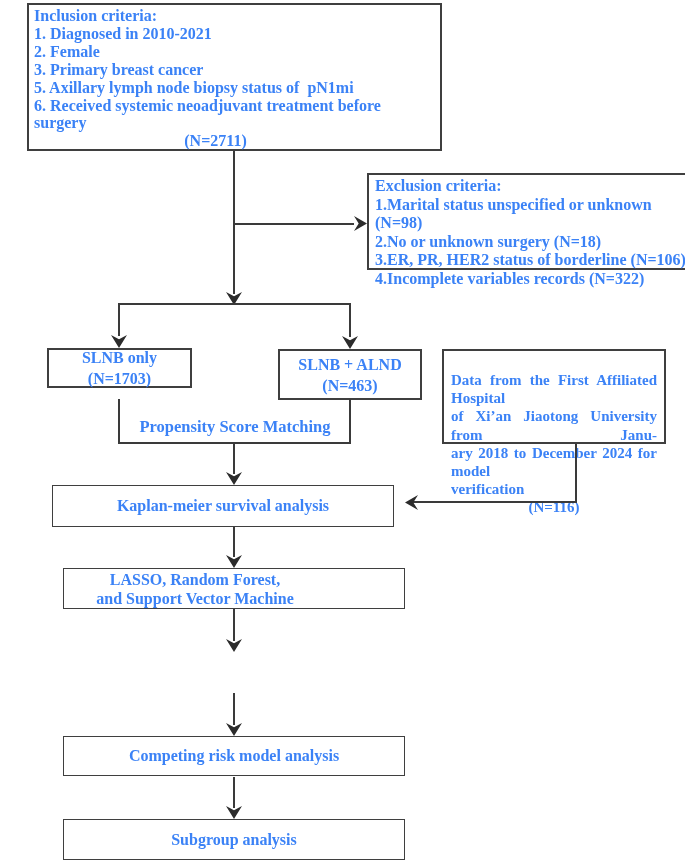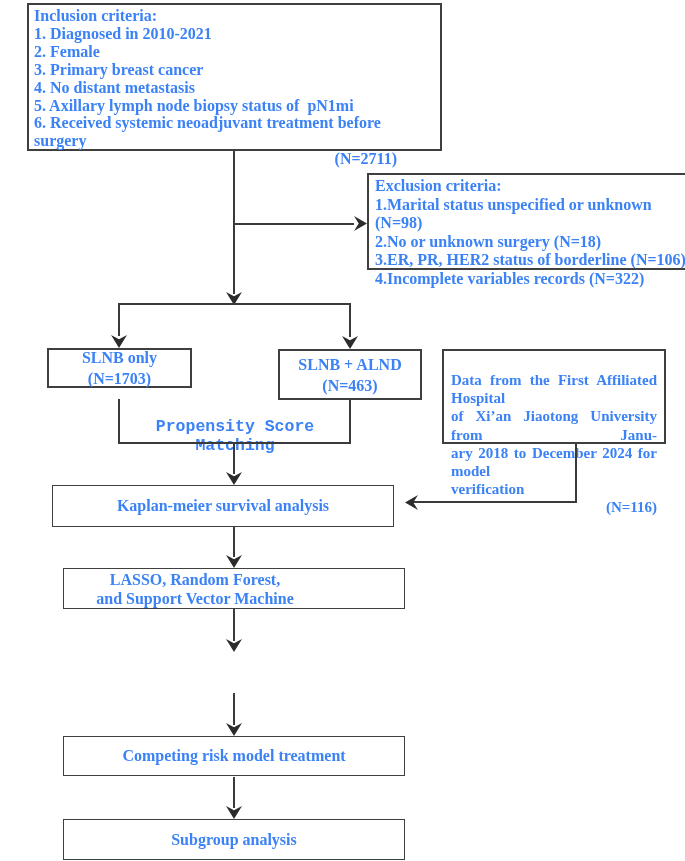--- a/index.html
+++ b/index.html
@@ -13,39 +13,38 @@
     position:absolute; box-sizing:border-box; background:#ffffff;
     border:2px solid #3f3f3f;
   }
   .thin { border-width:1.5px; }
   .ln { white-space:pre-wrap; }
   .cbox {
     display:flex; flex-direction:column; align-items:center;
     justify-content:center; text-align:center;
   }
   .jline { text-align:justify; text-align-last:justify; }
-  .nline { text-align:right; }
+  .nline { text-align:center; }
   .vline,.hline { position:absolute; background:#3a3a3a; }
   .arr { position:absolute; background:#2c2c2c; }
   .arr.down  { width:16px; height:13px; clip-path:polygon(0 0, 50% 32%, 100% 0, 50% 100%); }
   .arr.right { width:13px; height:15px; clip-path:polygon(0 0, 100% 50%, 0 100%, 36% 50%); }
   .arr.left  { width:13px; height:15px; clip-path:polygon(100% 0, 0 50%, 100% 100%, 64% 50%); }
   .label { position:absolute; }
 </style>
 </head>
 <body>
 
 <div class="canvas">
 
   <div class="box" style="left:3px; top:3px; width:415px; height:148px; padding:2px 5px; font-size:16px; line-height:17.9px;">
     <div class="ln">Inclusion criteria:</div>
     <div class="ln">1. Diagnosed in 2010-2021</div>
     <div class="ln">2. Female</div>
     <div class="ln">3. Primary breast cancer</div>
-    <div class="ln">4. No distant metastasis</div>
     <div class="ln">5. Axillary lymph node biopsy status of  pN1mi</div>
     <div class="ln">6. Received systemic neoadjuvant treatment before surgery</div>
     <div class="ln nline" style="padding-right:38px;">(N=2711)</div>
   </div>
 
   <div class="box" style="left:343px; top:173px; width:340px; height:97px; padding:2px 6px; font-size:16px; line-height:18.5px;">
     <div class="ln">Exclusion criteria:</div>
     <div class="ln">1.Marital status unspecified or unknown (N=98)</div>
     <div class="ln">2.No or unknown surgery (N=18)</div>
     <div class="ln">3.ER, PR, HER2 status of borderline (N=106)</div>
@@ -63,34 +62,34 @@
   </div>
 
   <div class="box" style="left:418px; top:349px; width:224px; height:95px; padding:20px 7px; font-size:15px; line-height:18.2px;">
     <div class="ln jline">Data from the First Affiliated Hospital</div>
     <div class="ln jline">of Xi’an Jiaotong University from Janu-</div>
     <div class="ln jline">ary 2018 to December 2024 for model</div>
     <div class="ln">verification</div>
     <div class="ln nline">(N=116)</div>
   </div>
 
-  <div class="label" style="left:95px; top:417px; width:232px; text-align:center; font-size:16.5px;font-family:Liberation Mono, monospace;">Propensity Score Matching</div>
+  <div class="label" style="left:95px; top:417px; width:232px; text-align:center; font-size:16.5px;">Propensity Score Matching</div>
 
   <div class="box thin cbox" style="left:28px; top:485px; width:342px; height:42px; font-size:16px;">
     <div>Kaplan-meier survival analysis</div>
   </div>
 
   <div class="box thin cbox" style="left:39px; top:568px; width:342px; height:41px; font-size:16px; line-height:19px; padding-right:78px;">
     <div>LASSO, Random Forest,</div>
     <div>and Support Vector Machine</div>
   </div>
 
 
   <div class="box thin cbox" style="left:39px; top:736px; width:342px; height:40px; font-size:16px;">
-    <div>Competing risk model treatment</div>
+    <div>Competing risk model analysis</div>
   </div>
 
   <div class="box thin cbox" style="left:39px; top:819px; width:342px; height:41px; font-size:16px;text-align:right;">
     <div>Subgroup analysis</div>
   </div>
 
   <div class="vline" style="left:209px; top:151px; width:2px; height:143px;"></div>
   <div class="arr down" style="left:202px; top:292px;"></div>
 
   <div class="hline" style="left:210px; top:223px; width:120px; height:2px;"></div>

